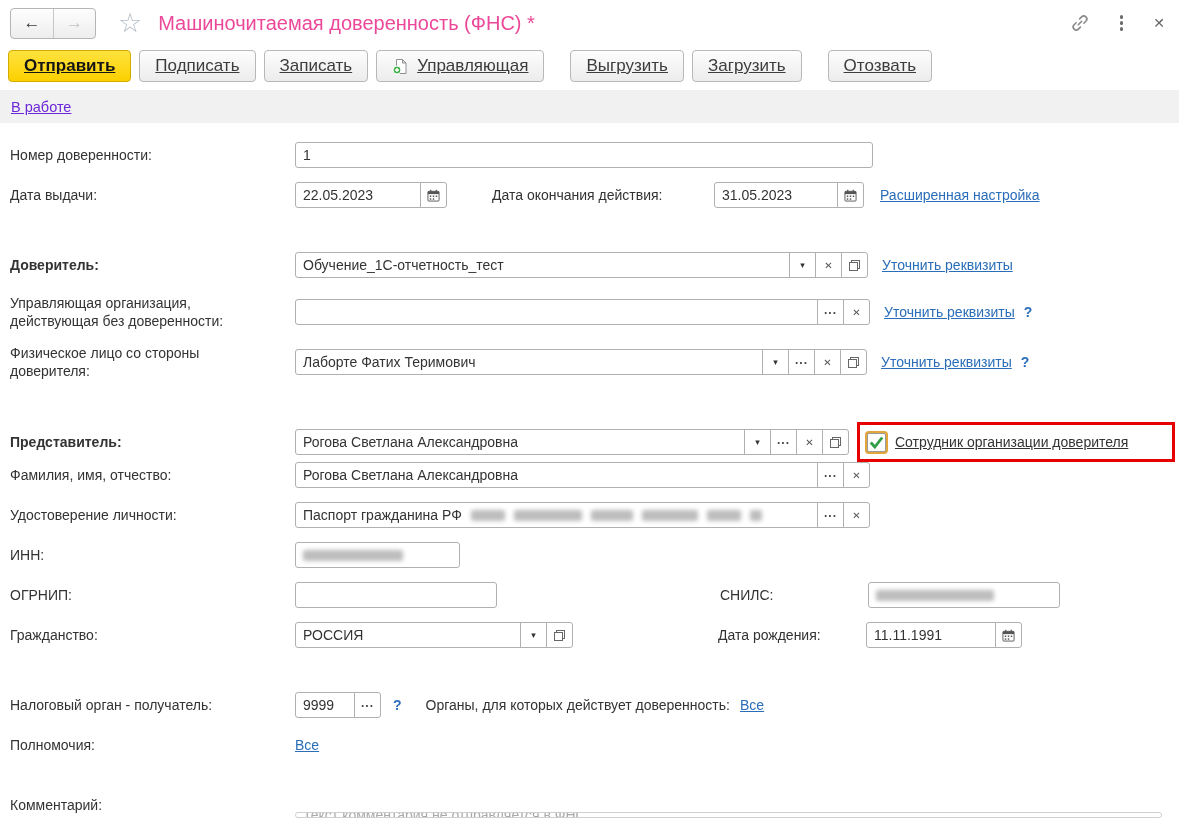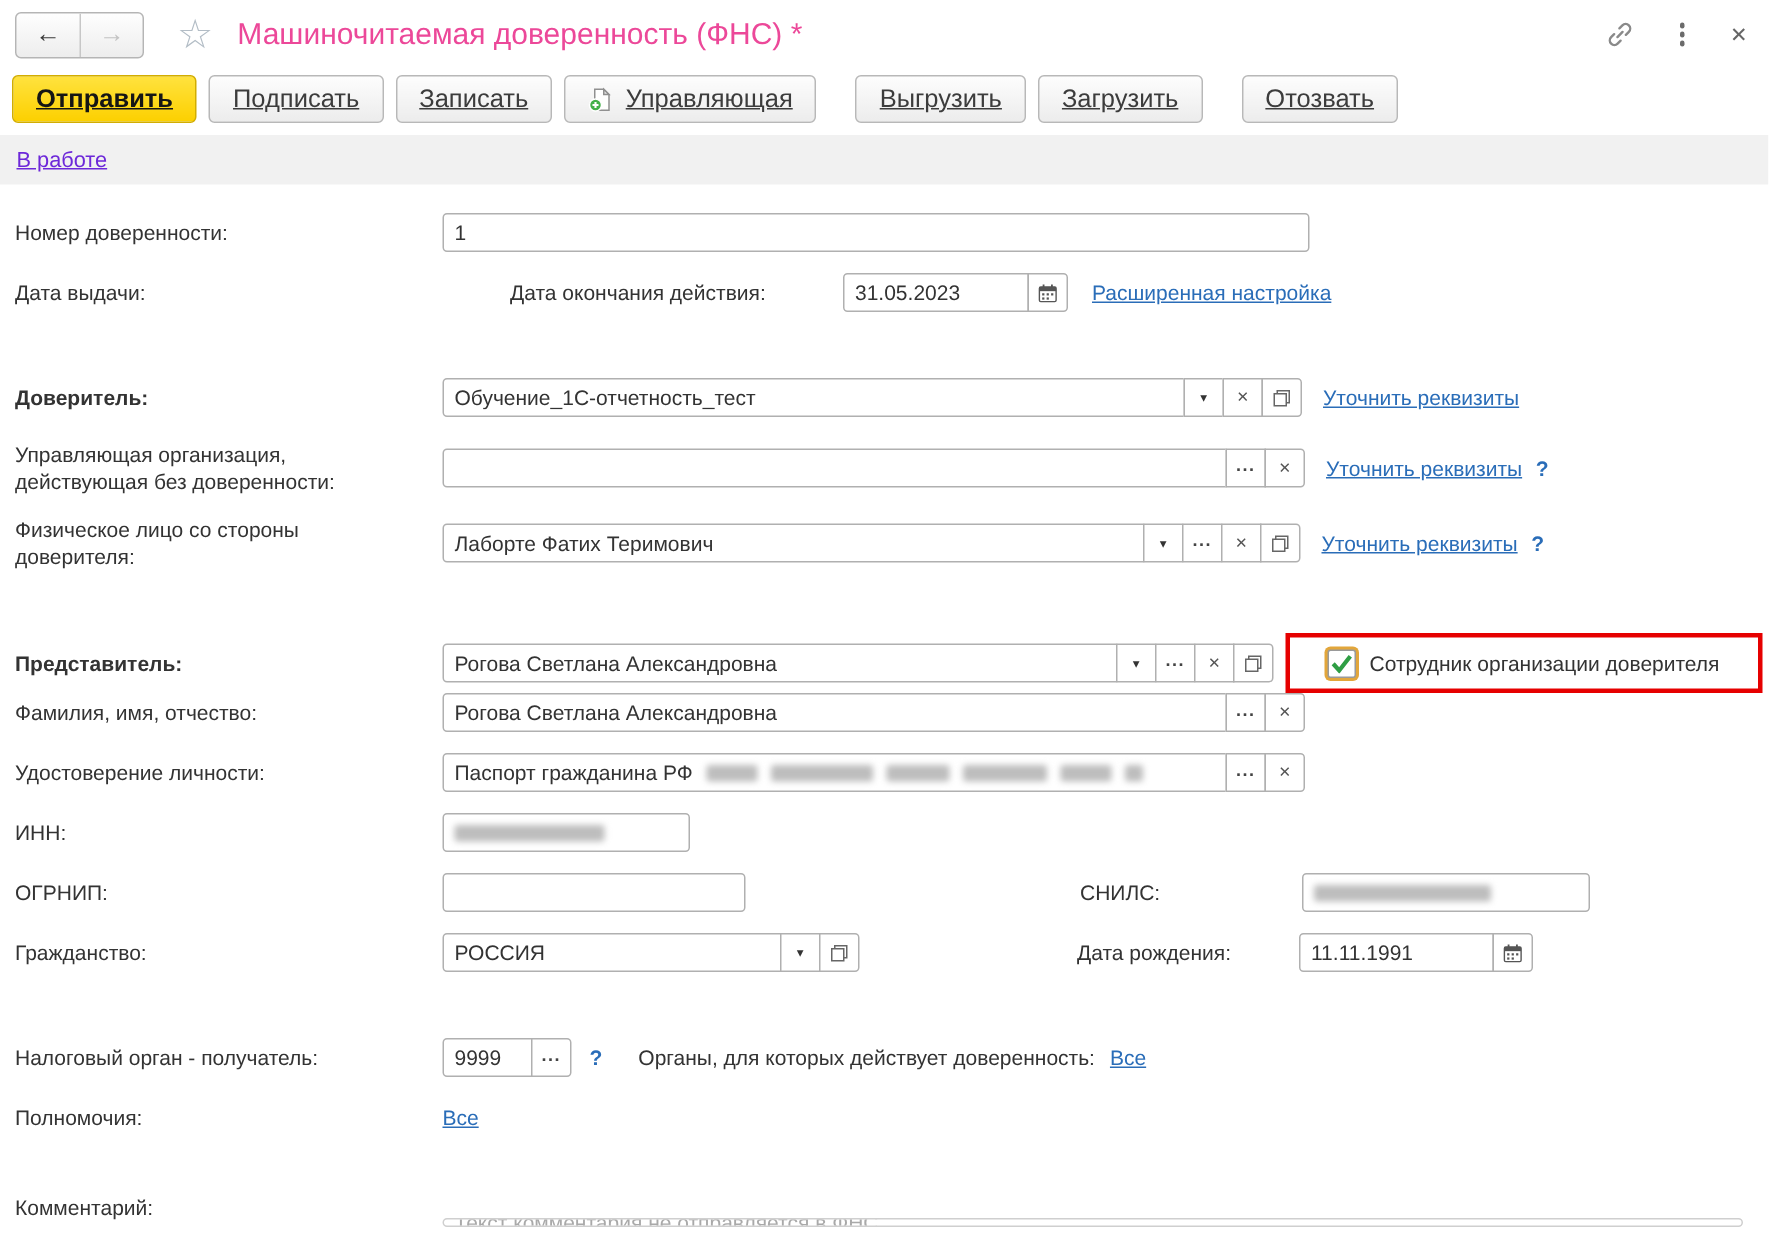--- a/index.html
+++ b/index.html
@@ -60,21 +60,21 @@
   .fbtn.more { font-size:12px; font-weight:700; letter-spacing:1px; padding-bottom:4px; }
   .fbtn.clr { font-size:10px; color:#555; }
 
   .lnk { font-size:14px; color:#2a6db8; text-decoration:underline; cursor:pointer; white-space:nowrap; }
   .help { font-size:14px; color:#2a6db8; font-weight:700; cursor:pointer; }
 
   .rb { display:inline-block; height:11px; background:#bdbdbd; border-radius:2px;
         filter:blur(2.3px); margin-left:9px; flex:none; }
 
   .redbox { display:flex; align-items:center; gap:9px; border:3px solid #e60000;
-            height:40px; padding:0 9px 0 25px; margin-left:8px; flex:1; margin-right:4px; }
+            height:40px; padding:0 9px 0 7px; margin-left:8px; flex:1; margin-right:4px;text-decoration:underline; }
   .cbx { width:19px; height:19px; flex:none; border:1px solid #9a9a9a; border-radius:2px;
          background:#fff; box-shadow:0 0 0 2px #e2a63b; display:flex; align-items:center;
          justify-content:center; cursor:pointer; }
   .cbxlbl { font-size:14px; color:#333; white-space:nowrap; }
 
   .plh::placeholder { color:#a9a9a9; }
   .comment-inp { border-color:#cfcfcf; }
 </style>
 </head>
 <body>
@@ -131,194 +131,212 @@
 
   <div class="row">
     <div class="lbl">Номер доверенности:</div>
     <div class="grp">
       <input class="inp solo" style="width: 578px;" value="1">
     </div>
   </div>
 
   <div class="row">
     <div class="lbl">Дата выдачи:</div>
-    <div class="lbl" style="width:222px; margin-left:45px; padding-right:0">Дата окончания действия:</div>
-    <div class="grp">
-      <input class="inp" style="width: 124px;" value="31.05.2023">
+    <div class="grp">
+      <input class="inp" style="width: 126px;" value="22.05.2023">
       <div class="fbtn">
         <svg width="13" height="13" viewBox="0 0 14 14">
             <rect x="1" y="2.5" width="12" height="10.5" rx="1" fill="#fff" stroke="#555"></rect>
             <rect x="1" y="2.5" width="12" height="3" fill="#555"></rect>
             <line x1="4" y1="0.8" x2="4" y2="3" stroke="#555" stroke-width="1.3"></line>
             <line x1="10" y1="0.8" x2="10" y2="3" stroke="#555" stroke-width="1.3"></line>
             <g fill="#555">
               <rect x="3" y="7" width="1.6" height="1.6"></rect>
               <rect x="6.2" y="7" width="1.6" height="1.6"></rect>
               <rect x="9.4" y="7" width="1.6" height="1.6"></rect>
               <rect x="3" y="10" width="1.6" height="1.6"></rect>
               <rect x="6.2" y="10" width="1.6" height="1.6"></rect>
             </g>
           </svg>
       </div>
     </div>
-    <a class="lnk" style="margin-left:16px">Расширенная настройка</a>
-  </div>
-
-  <div class="sp30"></div>
-
-  <div class="row">
-    <div class="lbl b">Доверитель:</div>
-    <div class="grp">
-      <input class="inp" style="width: 495px;" value="Обучение_1С-отчетность_тест">
-      <div class="fbtn dd">▾</div>
-      <div class="fbtn clr">✕</div>
-      <div class="fbtn">
-        <svg width="13" height="13" viewBox="0 0 13 13" fill="none" stroke="#666">
-            <rect x="3.5" y="1.5" width="8" height="8"></rect>
-            <rect x="1.5" y="3.5" width="8" height="8" fill="#fff"></rect>
-          </svg>
-      </div>
-    </div>
-    <a class="lnk" style="margin-left:14px">Уточнить реквизиты</a>
-  </div>
-
-  <div class="row tall">
-    <div class="lbl">Управляющая организация, действующая без доверенности:</div>
-    <div class="grp">
-      <input class="inp" style="width: 523px;" value="">
-      <div class="fbtn more">...</div>
-      <div class="fbtn clr">✕</div>
-    </div>
-    <a class="lnk" style="margin-left:14px">Уточнить реквизиты</a>
-    <span class="help" style="margin-left:9px">?</span>
-  </div>
-
-  <div class="row tall">
-    <div class="lbl">Физическое лицо со стороны доверителя:</div>
-    <div class="grp">
-      <input class="inp" style="width: 468px;" value="Лаборте Фатих Теримович">
-      <div class="fbtn dd">▾</div>
-      <div class="fbtn more">...</div>
-      <div class="fbtn clr">✕</div>
-      <div class="fbtn">
-        <svg width="13" height="13" viewBox="0 0 13 13" fill="none" stroke="#666">
-            <rect x="3.5" y="1.5" width="8" height="8"></rect>
-            <rect x="1.5" y="3.5" width="8" height="8" fill="#fff"></rect>
-          </svg>
-      </div>
-    </div>
-    <a class="lnk" style="margin-left:14px">Уточнить реквизиты</a>
-    <span class="help" style="margin-left:9px">?</span>
-  </div>
-
-  <div class="sp30"></div>
-
-  <div class="row repr">
-    <div class="lbl b">Представитель:</div>
-    <div class="grp">
-      <input class="inp" style="width: 450px;" value="Рогова Светлана Александровна">
-      <div class="fbtn dd">▾</div>
-      <div class="fbtn more">...</div>
-      <div class="fbtn clr">✕</div>
-      <div class="fbtn">
-        <svg width="13" height="13" viewBox="0 0 13 13" fill="none" stroke="#666">
-            <rect x="3.5" y="1.5" width="8" height="8"></rect>
-            <rect x="1.5" y="3.5" width="8" height="8" fill="#fff"></rect>
-          </svg>
-      </div>
-    </div>
-    <div class="redbox">
-      <div class="cbx">
-        <svg width="15" height="13" viewBox="0 0 15 13" fill="none">
-          <path d="M1.8 6.5 l4 4.5 L13.2 1.5" stroke="#2f9e44" stroke-width="2.8"></path>
-        </svg>
-      </div>
-      <div class="cbxlbl">Сотрудник организации доверителя</div>
-    </div>
-  </div>
-
-  <div class="row">
-    <div class="lbl">Фамилия, имя, отчество:</div>
-    <div class="grp">
-      <input class="inp" style="width: 523px;" value="Рогова Светлана Александровна">
-      <div class="fbtn more">...</div>
-      <div class="fbtn clr">✕</div>
-    </div>
-  </div>
-
-  <div class="row">
-    <div class="lbl">Удостоверение личности:</div>
-    <div class="grp">
-      <div class="inp" style="width:523px">
-        <span>Паспорт гражданина РФ</span>
-        <span class="rb" style="width:34px"></span>
-        <span class="rb" style="width:68px"></span>
-        <span class="rb" style="width:42px"></span>
-        <span class="rb" style="width:56px"></span>
-        <span class="rb" style="width:34px"></span>
-        <span class="rb" style="width:12px"></span>
-      </div>
-      <div class="fbtn more">...</div>
-      <div class="fbtn clr">✕</div>
-    </div>
-  </div>
-
-  <div class="row">
-    <div class="lbl">ИНН:</div>
-    <div class="grp">
-      <div class="inp solo" style="width:165px">
-        <span class="rb" style="width:100px; margin-left:0"></span>
-      </div>
-    </div>
-  </div>
-
-  <div class="row">
-    <div class="lbl">ОГРНИП:</div>
-    <div class="grp">
-      <input class="inp solo" style="width: 202px;" value="">
-    </div>
-    <div class="lbl" style="width:148px; margin-left:223px">СНИЛС:</div>
-    <div class="grp">
-      <div class="inp solo" style="width:192px">
-        <span class="rb" style="width:118px; margin-left:0"></span>
-      </div>
-    </div>
-  </div>
-
-  <div class="row">
-    <div class="lbl">Гражданство:</div>
-    <div class="grp">
-      <input class="inp" style="width: 226px;" value="РОССИЯ">
-      <div class="fbtn dd">▾</div>
-      <div class="fbtn">
-        <svg width="13" height="13" viewBox="0 0 13 13" fill="none" stroke="#666">
-            <rect x="3.5" y="1.5" width="8" height="8"></rect>
-            <rect x="1.5" y="3.5" width="8" height="8" fill="#fff"></rect>
-          </svg>
-      </div>
-    </div>
-    <div class="lbl" style="width:148px; margin-left:145px">Дата рождения:</div>
-    <div class="grp">
-      <input class="inp" style="width: 130px;" value="11.11.1991">
+    <div class="lbl" style="width:222px; margin-left:45px; padding-right:0">Дата окончания действия:</div>
+    <div class="grp">
+      <input class="inp" style="width: 124px;" value="31.05.2023">
       <div class="fbtn">
         <svg width="13" height="13" viewBox="0 0 14 14">
             <rect x="1" y="2.5" width="12" height="10.5" rx="1" fill="#fff" stroke="#555"></rect>
             <rect x="1" y="2.5" width="12" height="3" fill="#555"></rect>
             <line x1="4" y1="0.8" x2="4" y2="3" stroke="#555" stroke-width="1.3"></line>
             <line x1="10" y1="0.8" x2="10" y2="3" stroke="#555" stroke-width="1.3"></line>
             <g fill="#555">
               <rect x="3" y="7" width="1.6" height="1.6"></rect>
               <rect x="6.2" y="7" width="1.6" height="1.6"></rect>
               <rect x="9.4" y="7" width="1.6" height="1.6"></rect>
               <rect x="3" y="10" width="1.6" height="1.6"></rect>
               <rect x="6.2" y="10" width="1.6" height="1.6"></rect>
             </g>
           </svg>
       </div>
     </div>
+    <a class="lnk" style="margin-left:16px">Расширенная настройка</a>
+  </div>
+
+  <div class="sp30"></div>
+
+  <div class="row">
+    <div class="lbl b">Доверитель:</div>
+    <div class="grp">
+      <input class="inp" style="width: 495px;" value="Обучение_1С-отчетность_тест">
+      <div class="fbtn dd">▾</div>
+      <div class="fbtn clr">✕</div>
+      <div class="fbtn">
+        <svg width="13" height="13" viewBox="0 0 13 13" fill="none" stroke="#666">
+            <rect x="3.5" y="1.5" width="8" height="8"></rect>
+            <rect x="1.5" y="3.5" width="8" height="8" fill="#fff"></rect>
+          </svg>
+      </div>
+    </div>
+    <a class="lnk" style="margin-left:14px">Уточнить реквизиты</a>
+  </div>
+
+  <div class="row tall">
+    <div class="lbl">Управляющая организация, действующая без доверенности:</div>
+    <div class="grp">
+      <input class="inp" style="width: 523px;" value="">
+      <div class="fbtn more">...</div>
+      <div class="fbtn clr">✕</div>
+    </div>
+    <a class="lnk" style="margin-left:14px">Уточнить реквизиты</a>
+    <span class="help" style="margin-left:9px">?</span>
+  </div>
+
+  <div class="row tall">
+    <div class="lbl">Физическое лицо со стороны доверителя:</div>
+    <div class="grp">
+      <input class="inp" style="width: 468px;" value="Лаборте Фатих Теримович">
+      <div class="fbtn dd">▾</div>
+      <div class="fbtn more">...</div>
+      <div class="fbtn clr">✕</div>
+      <div class="fbtn">
+        <svg width="13" height="13" viewBox="0 0 13 13" fill="none" stroke="#666">
+            <rect x="3.5" y="1.5" width="8" height="8"></rect>
+            <rect x="1.5" y="3.5" width="8" height="8" fill="#fff"></rect>
+          </svg>
+      </div>
+    </div>
+    <a class="lnk" style="margin-left:14px">Уточнить реквизиты</a>
+    <span class="help" style="margin-left:9px">?</span>
+  </div>
+
+  <div class="sp30"></div>
+
+  <div class="row repr">
+    <div class="lbl b">Представитель:</div>
+    <div class="grp">
+      <input class="inp" style="width: 450px;" value="Рогова Светлана Александровна">
+      <div class="fbtn dd">▾</div>
+      <div class="fbtn more">...</div>
+      <div class="fbtn clr">✕</div>
+      <div class="fbtn">
+        <svg width="13" height="13" viewBox="0 0 13 13" fill="none" stroke="#666">
+            <rect x="3.5" y="1.5" width="8" height="8"></rect>
+            <rect x="1.5" y="3.5" width="8" height="8" fill="#fff"></rect>
+          </svg>
+      </div>
+    </div>
+    <div class="redbox">
+      <div class="cbx">
+        <svg width="15" height="13" viewBox="0 0 15 13" fill="none">
+          <path d="M1.8 6.5 l4 4.5 L13.2 1.5" stroke="#2f9e44" stroke-width="2.8"></path>
+        </svg>
+      </div>
+      <div class="cbxlbl">Сотрудник организации доверителя</div>
+    </div>
+  </div>
+
+  <div class="row">
+    <div class="lbl">Фамилия, имя, отчество:</div>
+    <div class="grp">
+      <input class="inp" style="width: 523px;" value="Рогова Светлана Александровна">
+      <div class="fbtn more">...</div>
+      <div class="fbtn clr">✕</div>
+    </div>
+  </div>
+
+  <div class="row">
+    <div class="lbl">Удостоверение личности:</div>
+    <div class="grp">
+      <div class="inp" style="width:523px">
+        <span>Паспорт гражданина РФ</span>
+        <span class="rb" style="width:34px"></span>
+        <span class="rb" style="width:68px"></span>
+        <span class="rb" style="width:42px"></span>
+        <span class="rb" style="width:56px"></span>
+        <span class="rb" style="width:34px"></span>
+        <span class="rb" style="width:12px"></span>
+      </div>
+      <div class="fbtn more">...</div>
+      <div class="fbtn clr">✕</div>
+    </div>
+  </div>
+
+  <div class="row">
+    <div class="lbl">ИНН:</div>
+    <div class="grp">
+      <div class="inp solo" style="width:165px">
+        <span class="rb" style="width:100px; margin-left:0"></span>
+      </div>
+    </div>
+  </div>
+
+  <div class="row">
+    <div class="lbl">ОГРНИП:</div>
+    <div class="grp">
+      <input class="inp solo" style="width: 202px;" value="">
+    </div>
+    <div class="lbl" style="width:148px; margin-left:223px">СНИЛС:</div>
+    <div class="grp">
+      <div class="inp solo" style="width:192px">
+        <span class="rb" style="width:118px; margin-left:0"></span>
+      </div>
+    </div>
+  </div>
+
+  <div class="row">
+    <div class="lbl">Гражданство:</div>
+    <div class="grp">
+      <input class="inp" style="width: 226px;" value="РОССИЯ">
+      <div class="fbtn dd">▾</div>
+      <div class="fbtn">
+        <svg width="13" height="13" viewBox="0 0 13 13" fill="none" stroke="#666">
+            <rect x="3.5" y="1.5" width="8" height="8"></rect>
+            <rect x="1.5" y="3.5" width="8" height="8" fill="#fff"></rect>
+          </svg>
+      </div>
+    </div>
+    <div class="lbl" style="width:148px; margin-left:145px">Дата рождения:</div>
+    <div class="grp">
+      <input class="inp" style="width: 130px;" value="11.11.1991">
+      <div class="fbtn">
+        <svg width="13" height="13" viewBox="0 0 14 14">
+            <rect x="1" y="2.5" width="12" height="10.5" rx="1" fill="#fff" stroke="#555"></rect>
+            <rect x="1" y="2.5" width="12" height="3" fill="#555"></rect>
+            <line x1="4" y1="0.8" x2="4" y2="3" stroke="#555" stroke-width="1.3"></line>
+            <line x1="10" y1="0.8" x2="10" y2="3" stroke="#555" stroke-width="1.3"></line>
+            <g fill="#555">
+              <rect x="3" y="7" width="1.6" height="1.6"></rect>
+              <rect x="6.2" y="7" width="1.6" height="1.6"></rect>
+              <rect x="9.4" y="7" width="1.6" height="1.6"></rect>
+              <rect x="3" y="10" width="1.6" height="1.6"></rect>
+              <rect x="6.2" y="10" width="1.6" height="1.6"></rect>
+            </g>
+          </svg>
+      </div>
+    </div>
   </div>
 
   <div class="sp30"></div>
 
   <div class="row">
     <div class="lbl">Налоговый орган - получатель:</div>
     <div class="grp">
       <input class="inp" style="width: 60px;" value="9999">
       <div class="fbtn more">...</div>
     </div>

